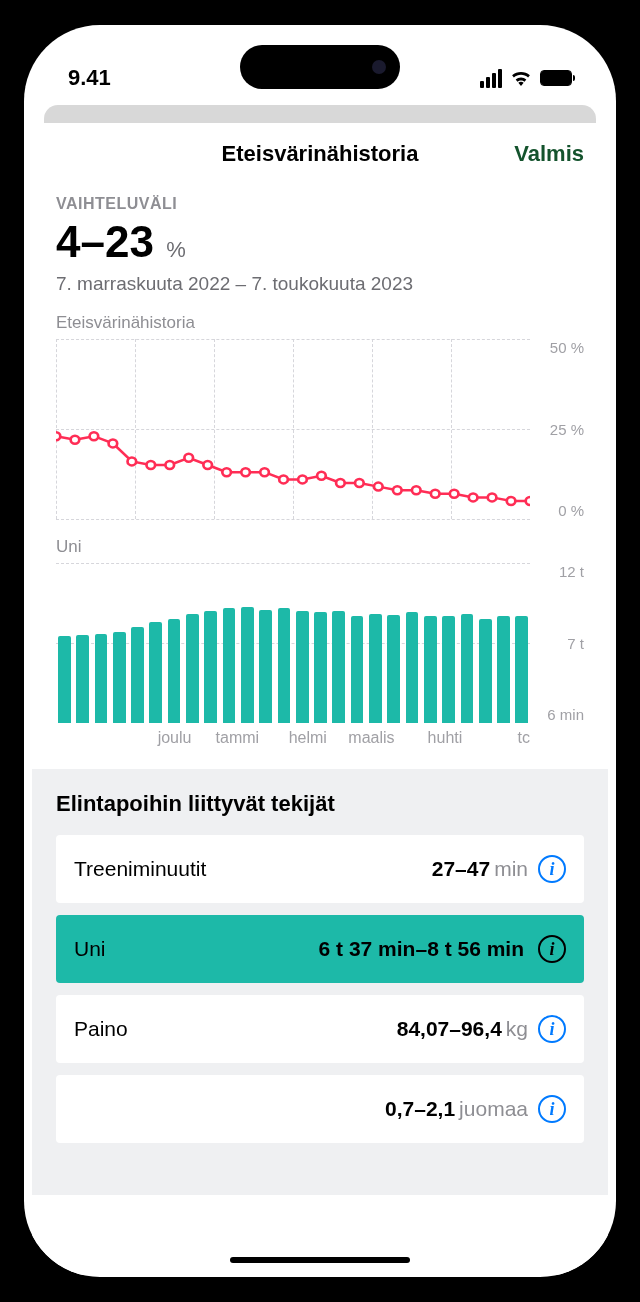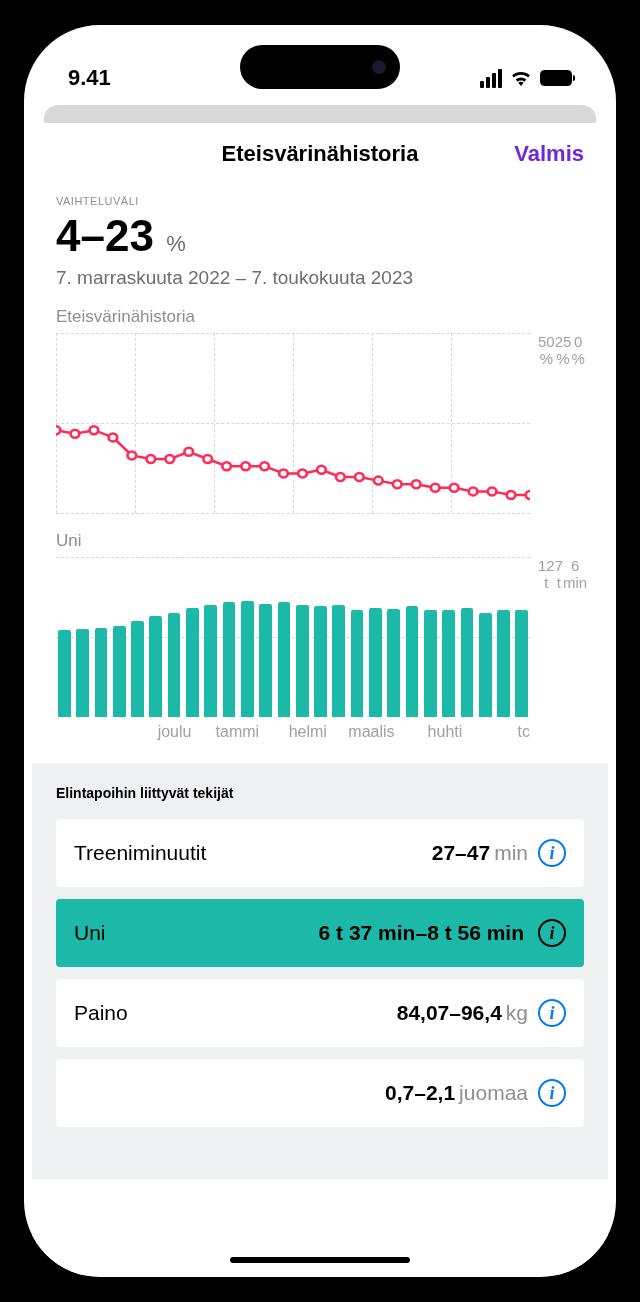--- a/index.html
+++ b/index.html
@@ -18,48 +18,48 @@
 .wifi-icon { width:22px; height:16px; }
 .battery { width: 32px; height: 16px; border: 1.5px solid #000; border-radius: 4px; position: relative; }
 .battery::after { content: ''; position: absolute; right: -4px; top: 4px; width: 2px; height: 6px; background: #000; border-radius: 0 2px 2px 0; }
 .battery-fill { width: 100%; height: 100%; background: #000; border-radius: 2px; }
 
 .sheet-peek { height: 18px; background: #d8d8d8; margin: 0 20px; border-radius: 14px 14px 0 0; }
 .sheet { background: #fff; border-radius: 14px 14px 0 0; margin: 0 8px; height: calc(100% - 100px); overflow: hidden; position: relative; }
 
 .nav-bar { display: flex; align-items: center; justify-content: center; padding: 18px 20px; position: relative; }
 .nav-title { font-size: 22px; font-weight: 700; }
-.nav-done { position: absolute; right: 24px; color: #6d28d9; font-size: 22px; font-weight: 700; }
+.nav-done { position: absolute; right: 24px; color: #14532d; font-size: 22px; font-weight: 700; }
 
 .content { padding: 0 24px; }
-.section-label { font-size: 11px; font-weight: 400; color: #8e8e93; letter-spacing: 0.5px; margin-top: 10px; }
+.section-label { font-size: 16px; font-weight: 700; color: #8e8e93; letter-spacing: 0.5px; margin-top: 10px; }
 .range-value { font-size: 44px; font-weight: 700; color: #000; margin-top: 4px; }
 .range-value .unit { font-size: 22px; font-weight: 500; color: #6d6d72; }
 .date-range { font-size: 19px; color: #6d6d72; margin-top: 6px; }
 
 .chart-block { margin-top: 18px; }
 .chart-title { font-size: 17px; color: #8e8e93; margin-bottom: 6px; }
 .chart-plot { height: 180px; position: relative; display: flex; }
 .chart-plot.short { height: 160px; }
 .plot-area { flex: 1; position: relative; }
-.y-axis { width: 54px; display: flex; flex-direction: row; justify-content: space-between; font-size: 15px; color: #a0a0a5; text-align: center; padding-left: 8px; }
+.y-axis { width: 54px; display: flex; flex-direction: column; justify-content: space-between; font-size: 15px; color: #a0a0a5; text-align: right; padding-left: 8px; gap: 20px; }
 .grid-line { position: absolute; left: 0; right: 0; border-top: 1.5px dashed #d6d6db; }
 .vgrid { position: absolute; top: 0; bottom: 0; border-left: 1.5px dashed #d6d6db; }
 
 .line-chart { position: absolute; inset: 0; }
 .line-chart svg { width: 100%; height: 100%; }
 
 .bars { position: absolute; inset: 0; display: flex; align-items: flex-end; gap: 1.2%; padding: 0 2px; }
 .bars .bar { flex: 1; background: #1db9a8; border-radius: 2px 2px 0 0; }
 
 .x-axis { display: flex; font-size: 16px; color: #a0a0a5; padding-right: 54px; margin-top: 6px; }
 .x-axis span { flex: 1; text-align: right; }
 
 .gray-section { background: #eff0f2; margin-top: 22px; padding: 22px 24px 40px; }
-.lifestyle-title { font-size: 14px; font-weight: 700; margin-bottom: 18px; }
+.lifestyle-title { font-size: 22px; font-weight: 700; margin-bottom: 18px; }
 .factor-card { background: #fff; border-radius: 4px; padding: 20px 18px; display: flex; align-items: center; margin-bottom: 12px; }
 .factor-card.active { background: #1db9a8; }
 .factor-name { font-size: 21px; flex: 0 0 auto; }
 .factor-spacer { flex: 1; }
 .factor-value { font-size: 21px; font-weight: 700; }
 .factor-unit { font-size: 21px; color: #8e8e93; margin-left: 4px; }
 .factor-card.active .factor-unit { color: #000; }
 .info-btn { width: 28px; height: 28px; margin-left: 10px; border: 2px solid #007aff; color: #007aff; border-radius: 50%; display: flex; align-items: center; justify-content: center; font-size: 18px; font-style: italic; font-family: Georgia, serif; font-weight: 600; }
 .factor-card.active .info-btn { border-color: #000; color: #000; }
 

